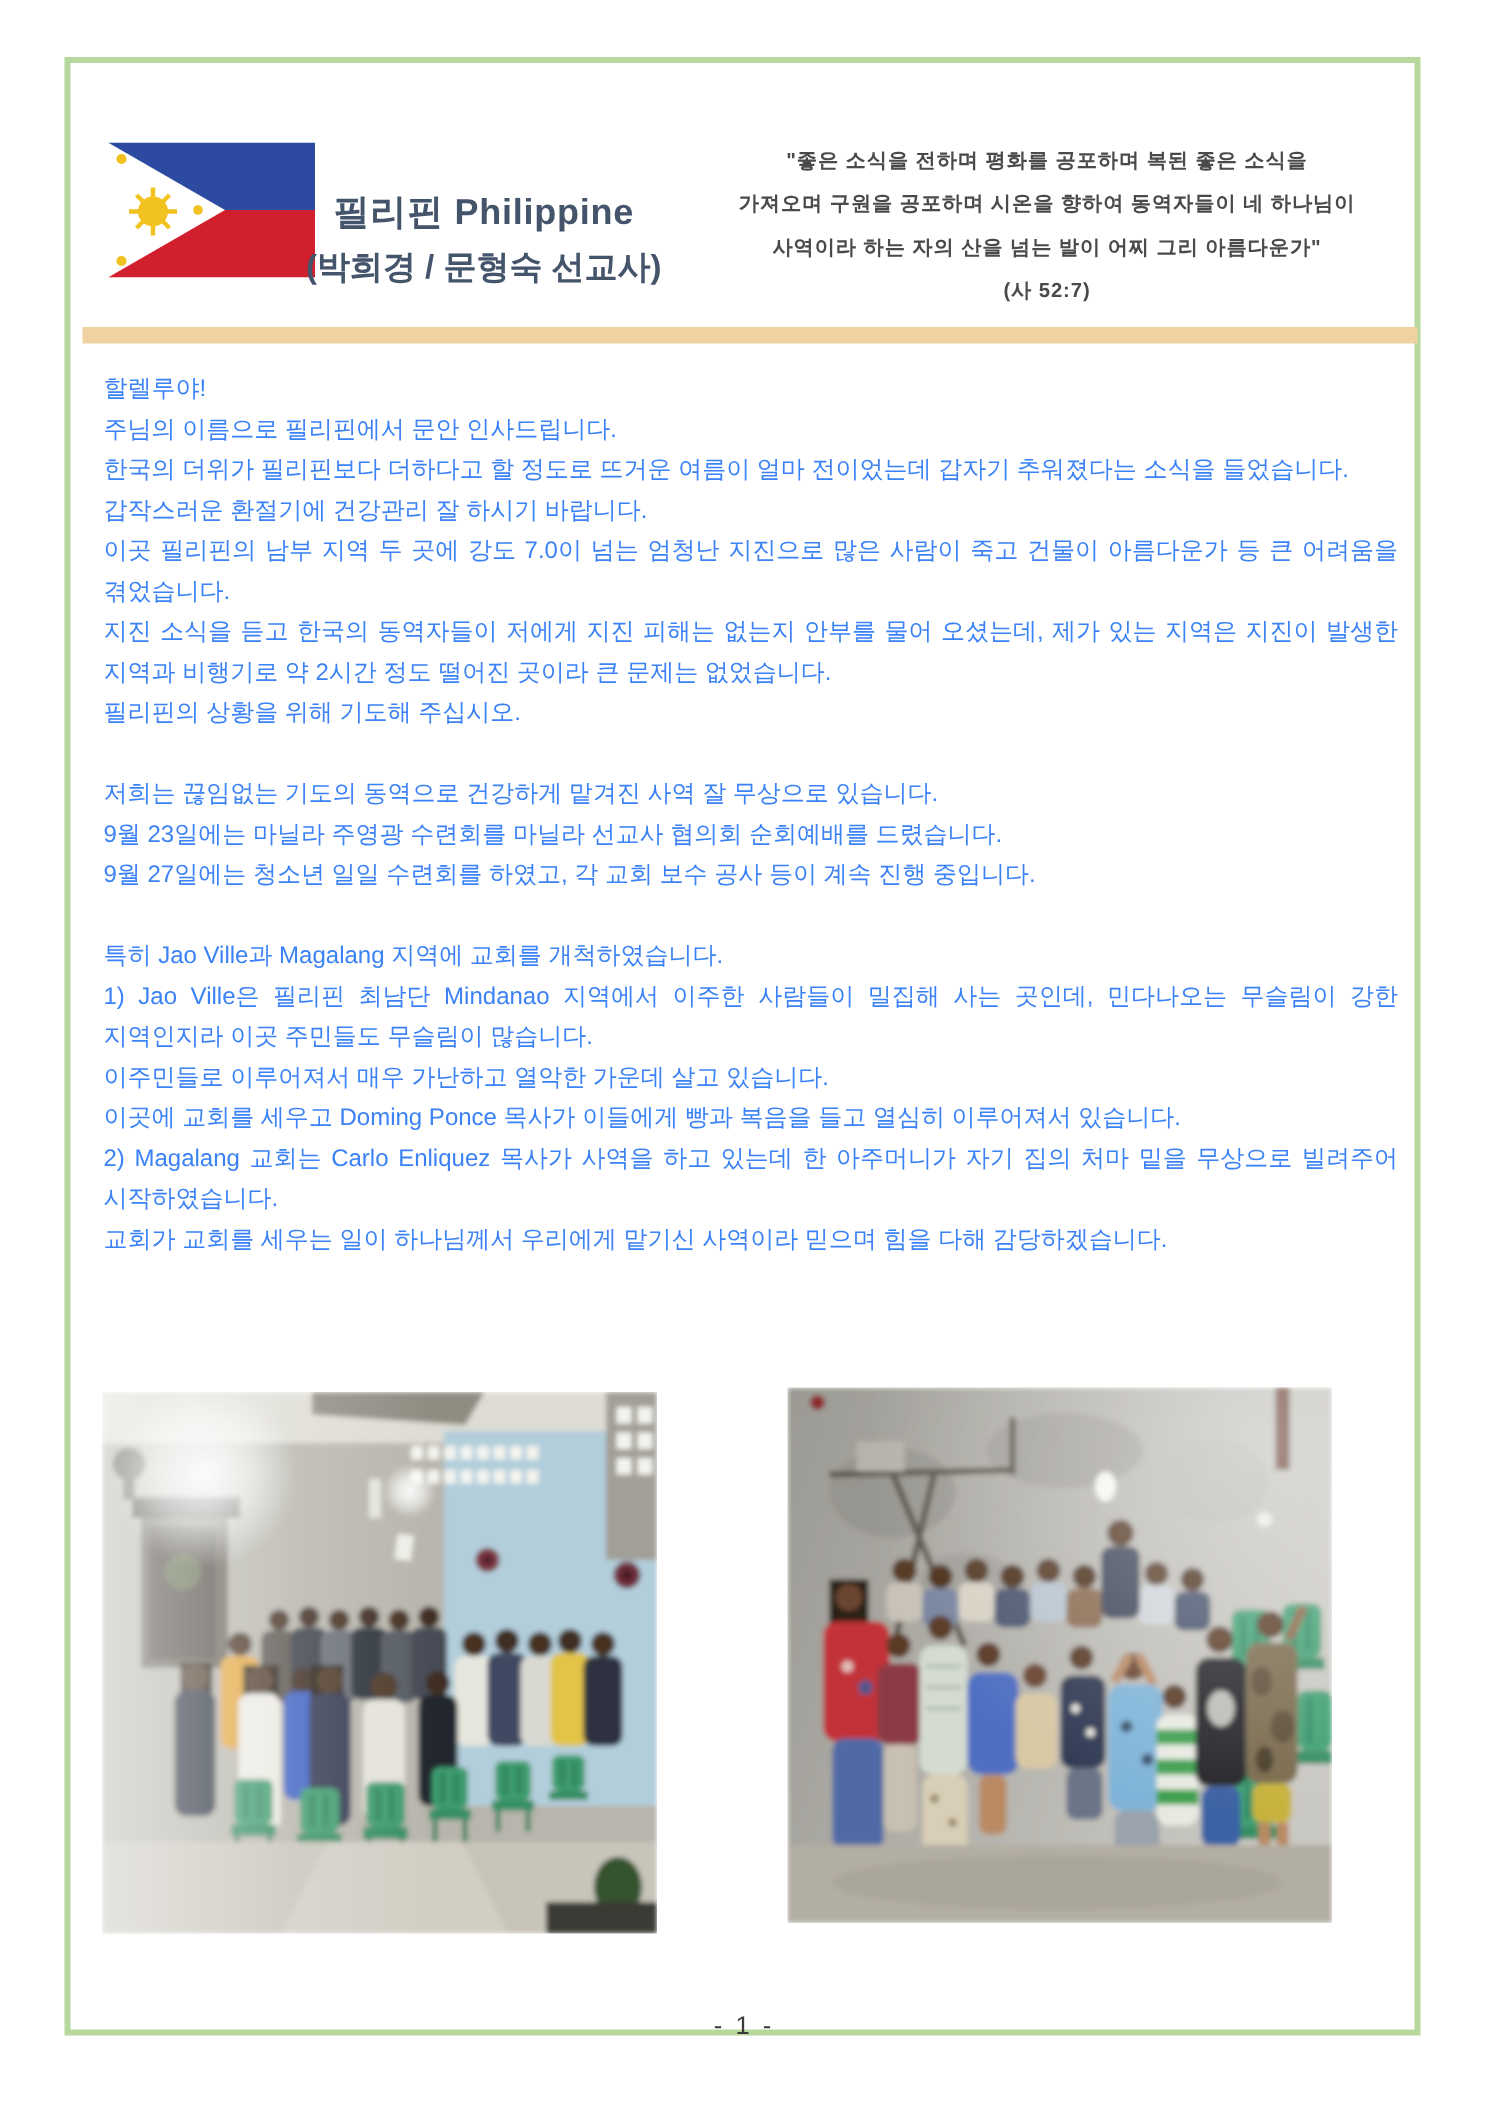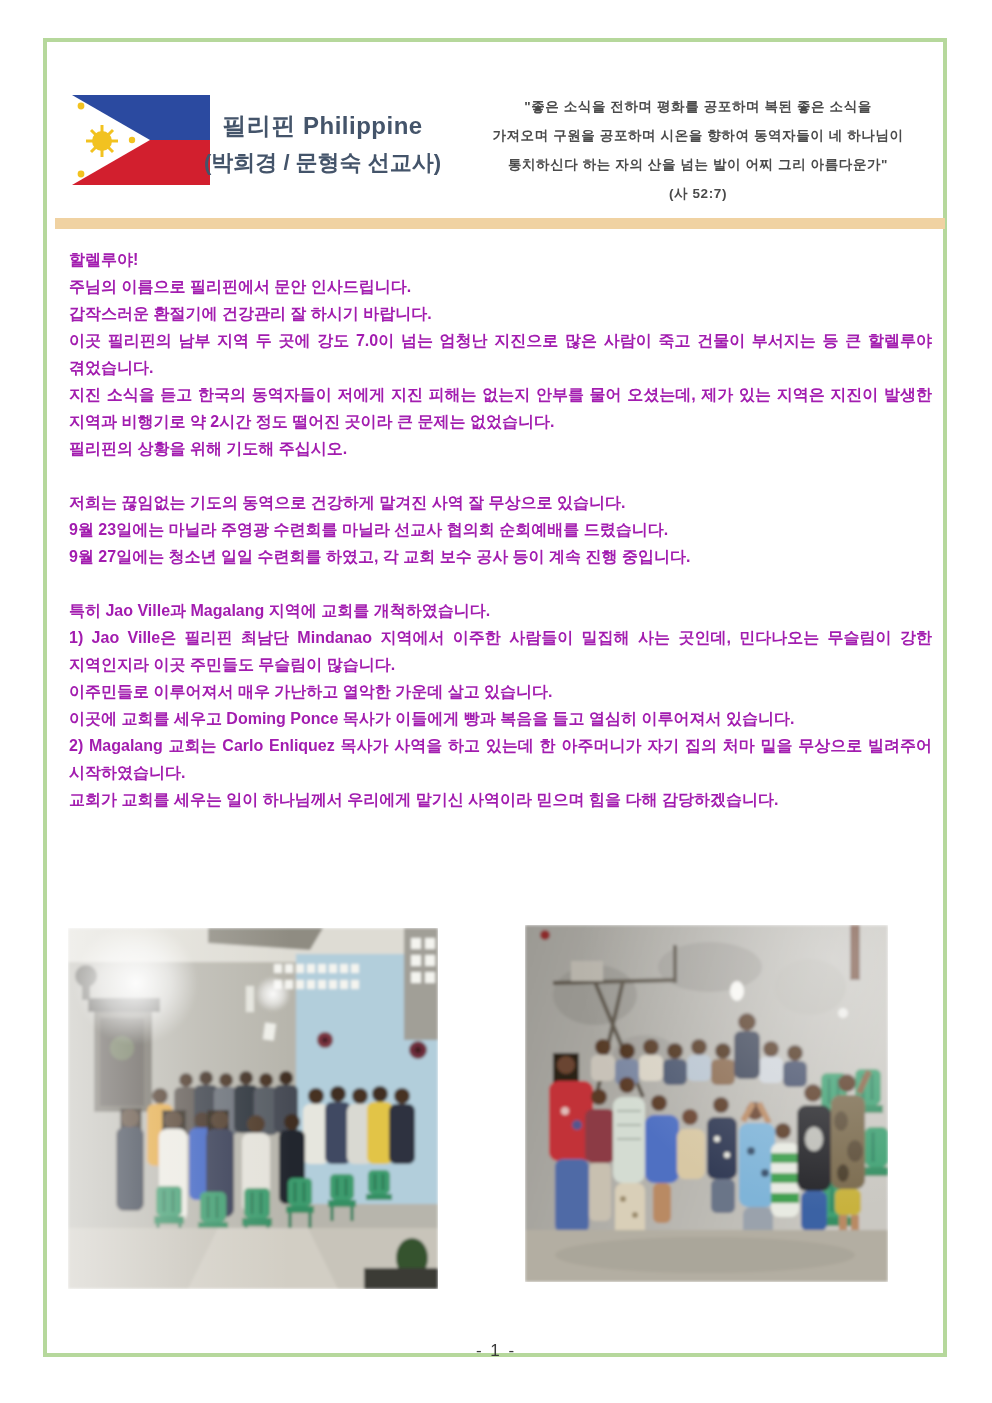--- a/index.html
+++ b/index.html
@@ -2,29 +2,29 @@
 <html><head>
 <meta charset="utf-8">
 <style>
   html,body{margin:0;padding:0;background:#ffffff;}
   .page{position:relative;width:992px;height:1403px;background:#ffffff;overflow:hidden;
         font-family:"Liberation Sans","DejaVu Sans",sans-serif;}
   .frame{position:absolute;left:43px;top:38px;width:904px;height:1319px;
          border:4px solid #b6d89c;box-sizing:border-box;z-index:1;}
   .flag{position:absolute;left:72px;top:95px;width:138px;height:90px;z-index:2;}
   .flag svg{display:block;width:100%;height:100%;}
-  .title-block{position:absolute;left:200px;top:110px;width:245px;text-align:center;
+  .title-block{position:absolute;left:200px;top:125px;width:245px;text-align:center;
                color:#44546a;z-index:2;}
   .title{font-size:24px;font-weight:bold;letter-spacing:.5px;}
   .subtitle{font-size:22px;font-weight:bold;margin-top:6px;white-space:nowrap;}
   .verse{position:absolute;left:450px;top:92px;width:496px;text-align:center;color:#4a4a4a;
          font-size:13.5px;font-weight:bold;line-height:29px;letter-spacing:.6px;z-index:2;}
   .divider{position:absolute;left:55px;top:218px;width:890px;height:11px;background:#f0d2a2;z-index:2;}
-  .body-text{position:absolute;left:69px;top:246px;width:863px;color:#a21caf;
-             font-size:16px;line-height:27px;z-index:2;font-weight:bold;}
+  .body-text{position:absolute;left:69px;top:246px;width:863px;color:#3b82f6;
+             font-size:16px;line-height:27px;z-index:2;}
   .body-text p{margin:0;min-height:27px;text-align:justify;word-break:keep-all;}
   .photo{position:absolute;z-index:2;}
   .photo svg{display:block;width:100%;height:100%;}
   .photo-left{left:68px;top:928px;width:370px;height:361px;}
   .photo-right{left:525px;top:925px;width:363px;height:357px;}
   .page-number{position:absolute;left:0;top:1341px;width:992px;text-align:center;
                font-size:17px;color:#3a3a3a;letter-spacing:2px;z-index:3;}
 </style>
 </head>
 <body>
@@ -52,31 +52,32 @@
   </div>
 
   <div class="title-block">
     <div class="title">필리핀 Philippine</div>
     <div class="subtitle">(박희경 / 문형숙 선교사)</div>
   </div>
 
   <div class="verse">
     <div>"좋은 소식을 전하며 평화를 공포하며 복된 좋은 소식을</div>
     <div>가져오며 구원을 공포하며 시온을 향하여 동역자들이 네 하나님이</div>
-    <div>통치하신다 하는 자의 산을 넘는 발이 어찌 그리 아름다운가"</div>
+    <div>사역이라 하는 자의 산을 넘는 발이 어찌 그리 아름다운가"</div>
     <div>(사 52:7)</div>
   </div>
 
   <div class="divider"></div>
 
   <div class="body-text">
     <p>할렐루야!</p>
     <p>주님의 이름으로 필리핀에서 문안 인사드립니다.</p>
+    <p>한국의 더위가 필리핀보다 더하다고 할 정도로 뜨거운 여름이 얼마 전이었는데 갑자기 추워졌다는 소식을 들었습니다.</p>
     <p>갑작스러운 환절기에 건강관리 잘 하시기 바랍니다.</p>
-    <p>이곳 필리핀의 남부 지역 두 곳에 강도 7.0이 넘는 엄청난 지진으로 많은 사람이 죽고 건물이 부서지는 등 큰 할렐루야 겪었습니다.</p>
+    <p>이곳 필리핀의 남부 지역 두 곳에 강도 7.0이 넘는 엄청난 지진으로 많은 사람이 죽고 건물이 아름다운가 등 큰 어려움을 겪었습니다.</p>
     <p>지진 소식을 듣고 한국의 동역자들이 저에게 지진 피해는 없는지 안부를 물어 오셨는데, 제가 있는 지역은 지진이 발생한 지역과 비행기로 약 2시간 정도 떨어진 곳이라 큰 문제는 없었습니다.</p>
     <p>필리핀의 상황을 위해 기도해 주십시오.</p>
     <p></p>
     <p>저희는 끊임없는 기도의 동역으로 건강하게 맡겨진 사역 잘 무상으로 있습니다.</p>
     <p>9월 23일에는 마닐라 주영광 수련회를 마닐라 선교사 협의회 순회예배를 드렸습니다.</p>
     <p>9월 27일에는 청소년 일일 수련회를 하였고, 각 교회 보수 공사 등이 계속 진행 중입니다.</p>
     <p></p>
     <p>특히 Jao Ville과 Magalang 지역에 교회를 개척하였습니다.</p>
     <p>1) Jao Ville은 필리핀 최남단 Mindanao 지역에서 이주한 사람들이 밀집해 사는 곳인데, 민다나오는 무슬림이 강한 지역인지라 이곳 주민들도 무슬림이 많습니다.</p>
     <p>이주민들로 이루어져서 매우 가난하고 열악한 가운데 살고 있습니다.</p>

